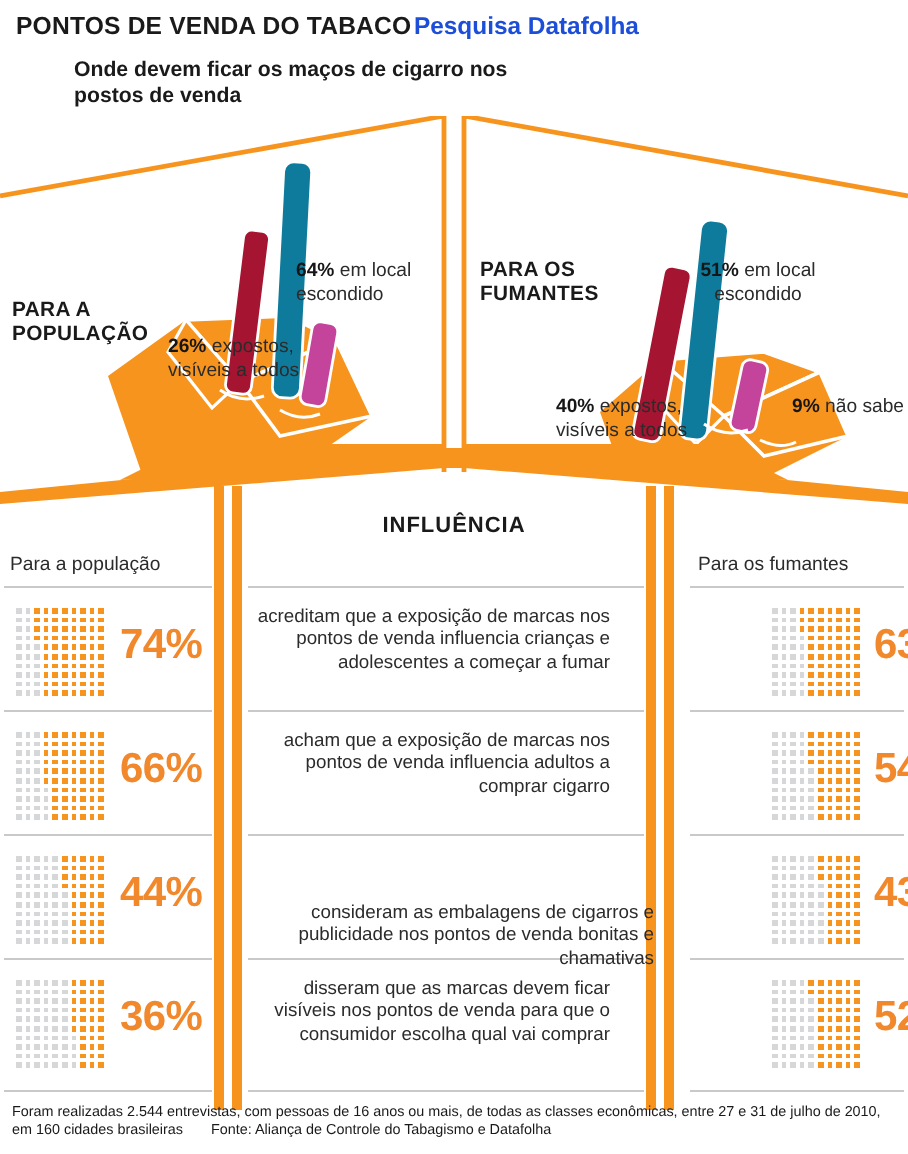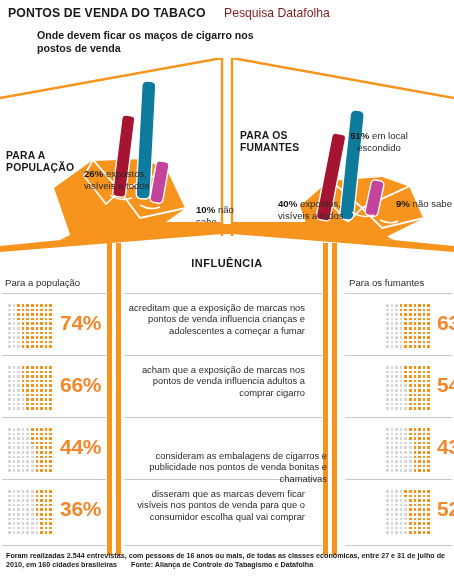--- a/index.html
+++ b/index.html
@@ -25,23 +25,22 @@
     left: 8px; top: 6px;
     font-size: 12.3px;
     font-weight: bold;
     letter-spacing: 0.1px;
     color: #1a1a1a;
   }
   .hdr-sub {
     position: absolute;
     left: 207px; top: 6px;
     font-size: 12.2px;
-    font-weight: normal;
-    color: #7f1d1d;
-    margin-left: 17px;
+    font-weight: bold;
+    color: #1d4ed8;
   }
   .hdr-question {
     position: absolute;
     left: 8px; top: 29px;
     font-size: 10.6px;
     font-weight: bold;
     line-height: 12.6px;
     color: #1a1a1a;
     width: 240px;
     margin-left: 29px;
@@ -177,21 +176,21 @@
     color: #2b2b2b;
   }
 
   
   .footer {
     position: absolute;
     left: 6px; top: 551px;
     width: 442px;
     font-size: 7.2px;
     line-height: 9.4px;
-    font-weight: bold;
+    font-weight: normal;
     color: #1a1a1a;
   }
   .footer .src { margin-left: 14px; }
 </style>
 </head>
 <body>
 
 <div id="infographic">
 
   <div class="hdr-title">PONTOS DE VENDA DO TABACO</div>
@@ -237,22 +236,22 @@
         <g fill="none" stroke="#ffffff" stroke-width="1.5">
           <path d="M 352,154 q 10,7 22,3"></path>
           <path d="M 380,162 q 10,5 18,1"></path>
         </g>
       </g>
     </svg>
 
     <div class="panel-label lbl-pop">PARA A POPULAÇÃO</div>
     <div class="panel-label lbl-smok">PARA OS FUMANTES</div>
 
+    <div class="cap cap-l-hidden"><b>64%</b> <span>em local escondido</span></div>
     <div class="cap cap-l-visible"><b>26%</b> <span>expostos, visíveis a todos</span></div>
-    <div class="cap cap-l-dk"><b>10%</b> <span>não sabe</span></div>
 
     <div class="cap cap-r-hidden"><b>51%</b> <span>em local escondido</span></div>
     <div class="cap cap-r-visible"><b>40%</b> <span>expostos, visíveis a todos</span></div>
     <div class="cap cap-r-dk"><b>9%</b> <span>não sabe</span></div>
   </div>
 
   <svg style="position:absolute;left:0;top:222px" width="454" height="30" viewBox="0 0 454 30">
     <path d="M 0,24 L 222,2 L 232,2 L 454,24 L 454,30 L 232,12 L 222,12 L 0,30 Z" fill="#f7941e"></path>
     <path d="M 96,0 L 222,0 L 222,10 L 60,18 Z" fill="#f7941e"></path>
     <path d="M 358,0 L 232,0 L 232,10 L 394,18 Z" fill="#f7941e"></path>

